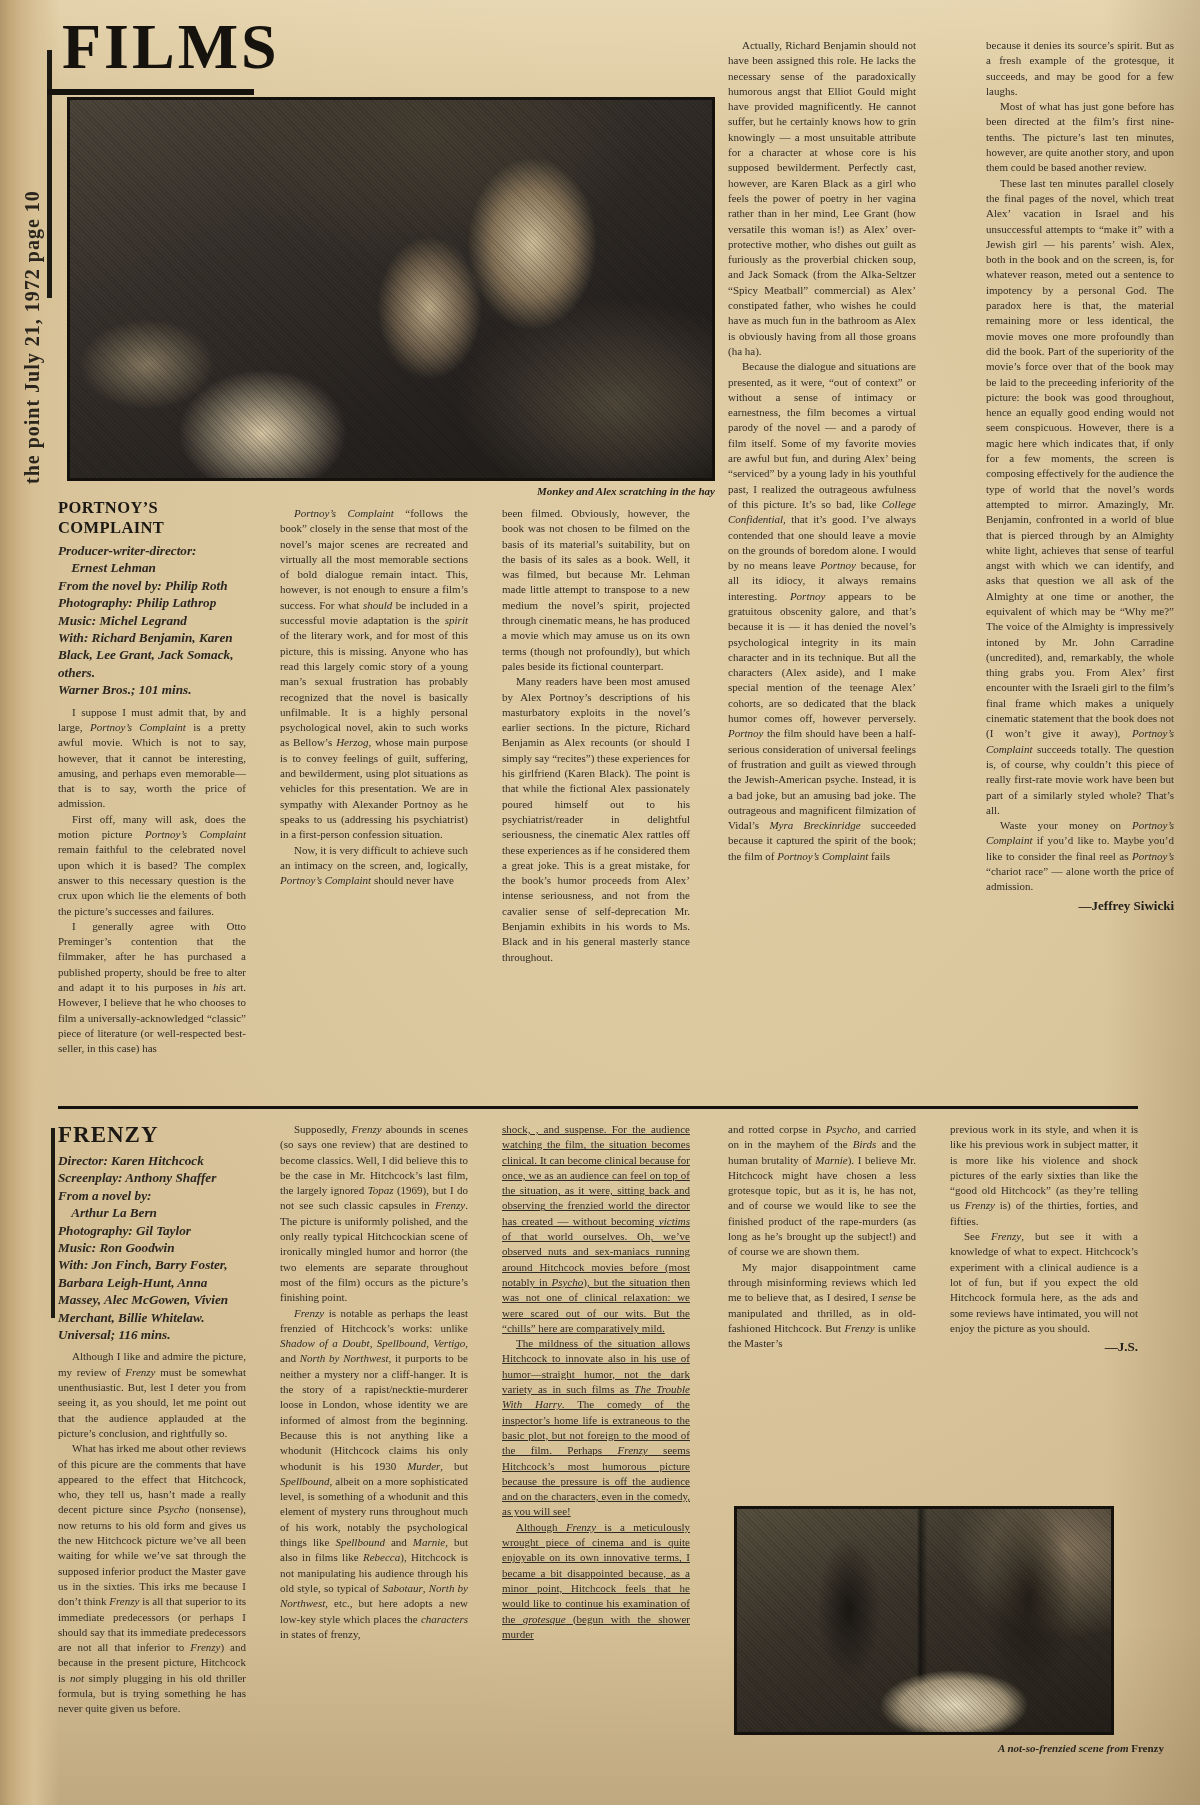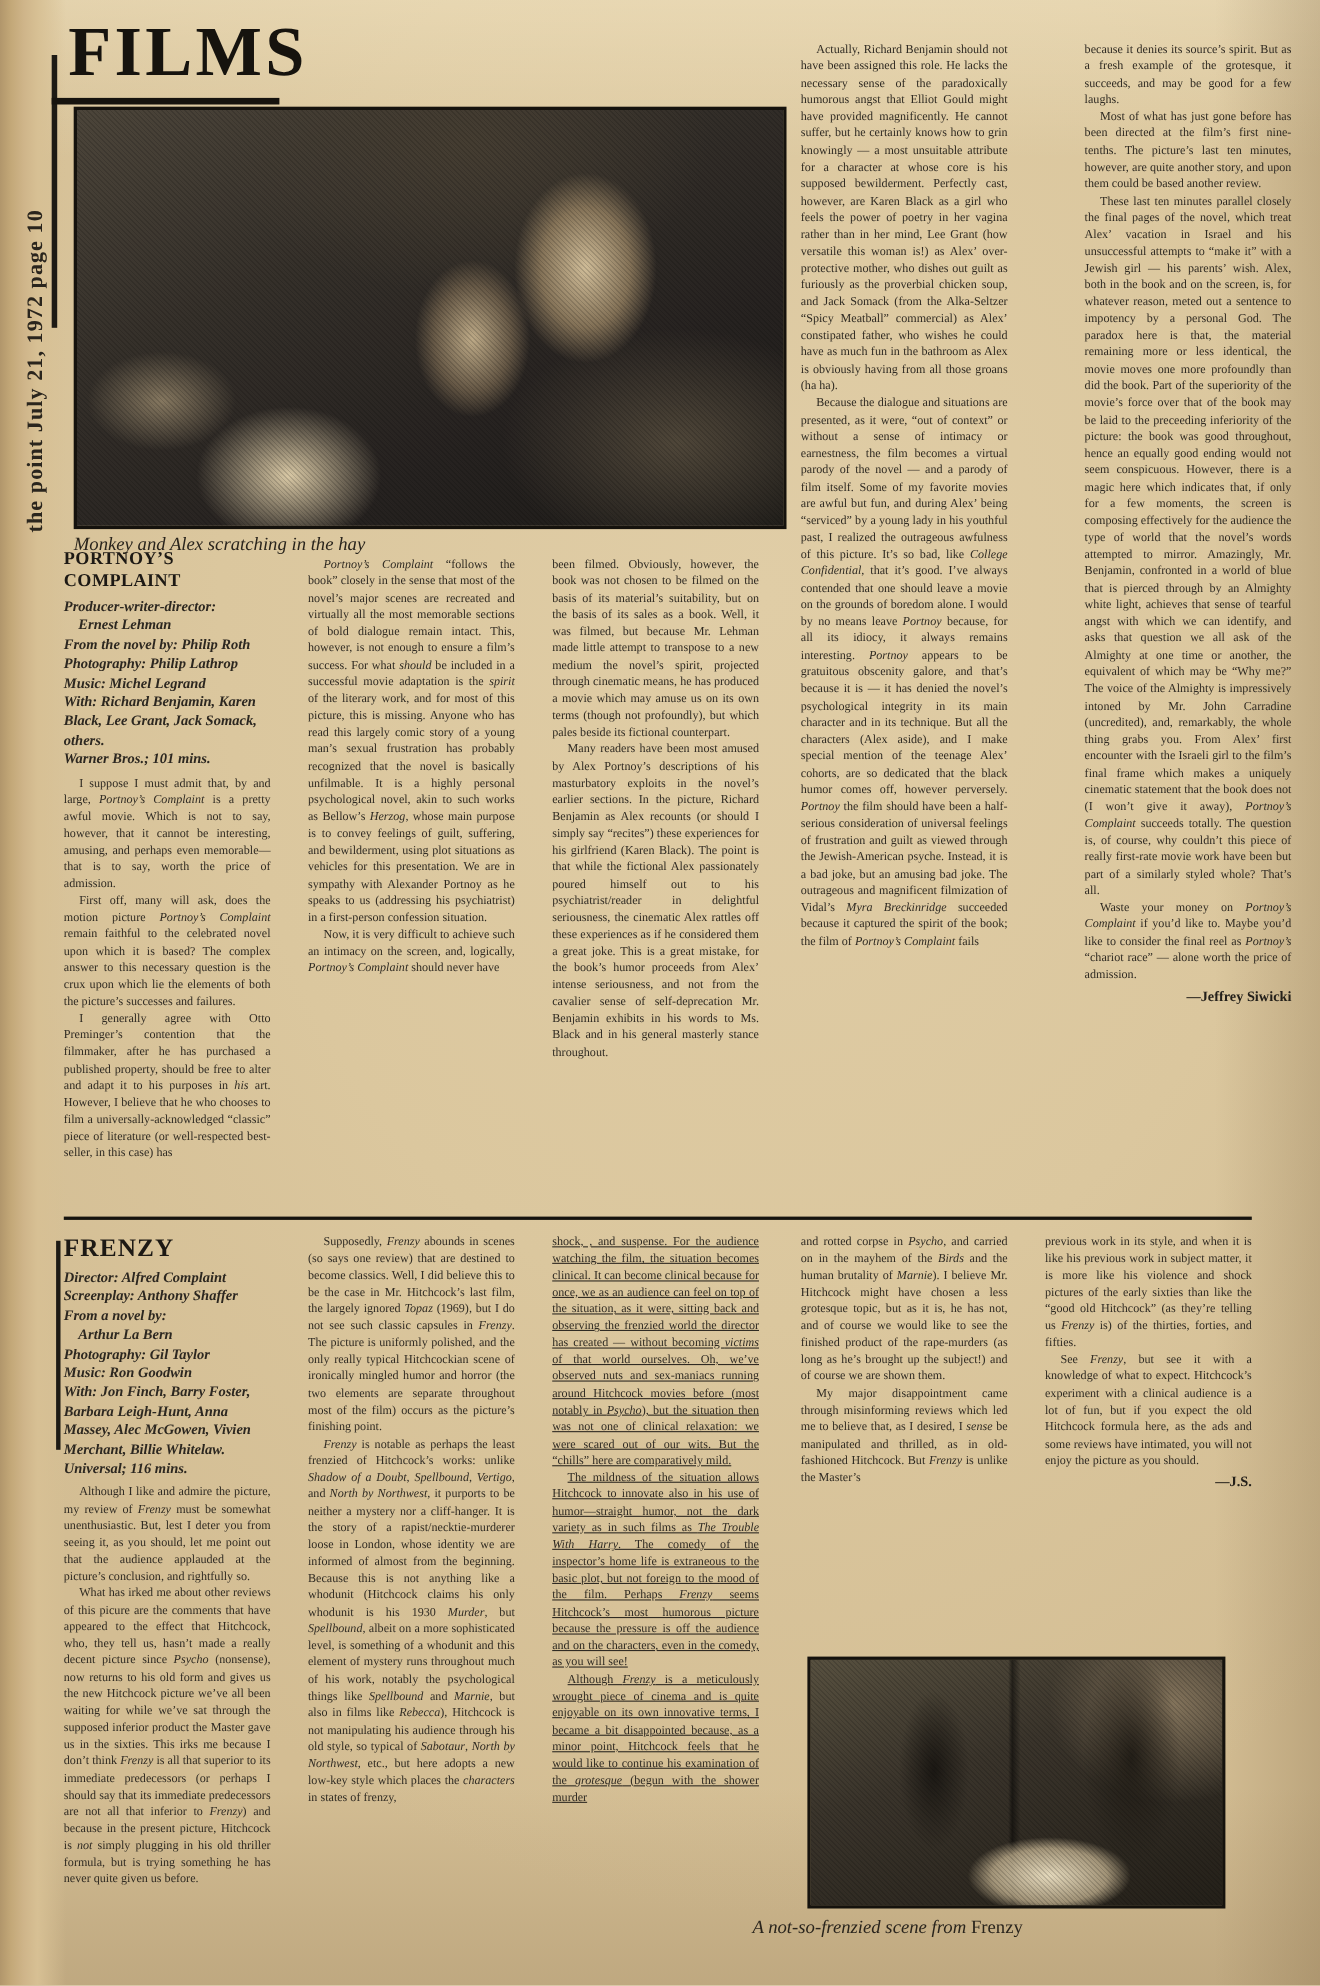--- a/index.html
+++ b/index.html
@@ -51,21 +51,21 @@
   .photo-bottom{
     left:734px;top:1506px;width:380px;height:229px;
     background:
       radial-gradient(ellipse 95px 45px at 58% 88%,rgba(238,226,196,.95) 0%,rgba(210,192,156,.7) 55%,rgba(0,0,0,0) 78%),
       radial-gradient(ellipse 40px 90px at 30% 45%,rgba(25,22,18,.95) 0%,rgba(0,0,0,0) 80%),
       radial-gradient(ellipse 55px 120px at 78% 40%,rgba(30,26,20,.9) 0%,rgba(0,0,0,0) 80%),
       linear-gradient(90deg,rgba(0,0,0,0) 48%,rgba(0,0,0,.5) 49%,rgba(0,0,0,0) 51%),
       radial-gradient(ellipse 150px 120px at 88% 18%,rgba(150,132,104,.8) 0%,rgba(0,0,0,0) 75%),
       linear-gradient(160deg,#57503f 0%,#3a342b 40%,#242019 100%);
   }
-  .caption{position:absolute;font-size:17px;font-weight:normal;color:#29241c;text-align:left;}
+  .caption{position:absolute;font-size:11px;font-weight:bold;color:#29241c;text-align:right;}
   .caption i{font-style:italic;}
   .caption-top{left:67px;top:485px;width:648px;}
   .caption-bottom{left:684px;top:1742px;width:480px;}
 
   .col{position:absolute;width:188px;color:#302b23;}
   .review-title{margin:0 0 4px 0;font-size:16.5px;font-weight:bold;letter-spacing:.4px;color:#1d1914;}
   .review-title.big{font-size:23px;letter-spacing:1px;}
   .credits{font-style:italic;font-weight:bold;font-size:13.2px;line-height:17.4px;color:#2c2720;margin-bottom:6px;}
   .credits p{margin:0;white-space:pre-wrap;}
   .paras p{margin:0;font-size:11px;line-height:15.3px;text-align:justify;text-indent:14px;}
@@ -134,21 +134,21 @@
       </div>
     <p class="byline">—Jeffrey Siwicki</p>
   </div>
 
   <div class="divider"></div>
   <div class="frenzy-rule"></div>
 
   <div class="col" style="left:58px;top:1122px;">
     <h2 class="review-title big">FRENZY</h2>
     <div class="credits">
-        <p>Director: Alfred Complaint</p>
+        <p>Director: Karen Hitchcock</p>
         <p>Screenplay: Anthony Shaffer</p>
         <p>From a novel by:</p>
         <p>    Arthur La Bern</p>
         <p>Photography: Gil Taylor</p>
         <p>Music: Ron Goodwin</p>
         <p>With: Jon Finch, Barry Foster, Barbara Leigh-Hunt, Anna Massey, Alec McGowen, Vivien Merchant, Billie Whitelaw.</p>
         <p>Universal; 116 mins.</p>
       </div>
     <div class="paras">
         <p>Although I like and admire the picture, my review of <i>Frenzy</i> must be somewhat unenthusiastic. But, lest I deter you from seeing it, as you should, let me point out that the audience applauded at the picture’s conclusion, and rightfully so.</p>

